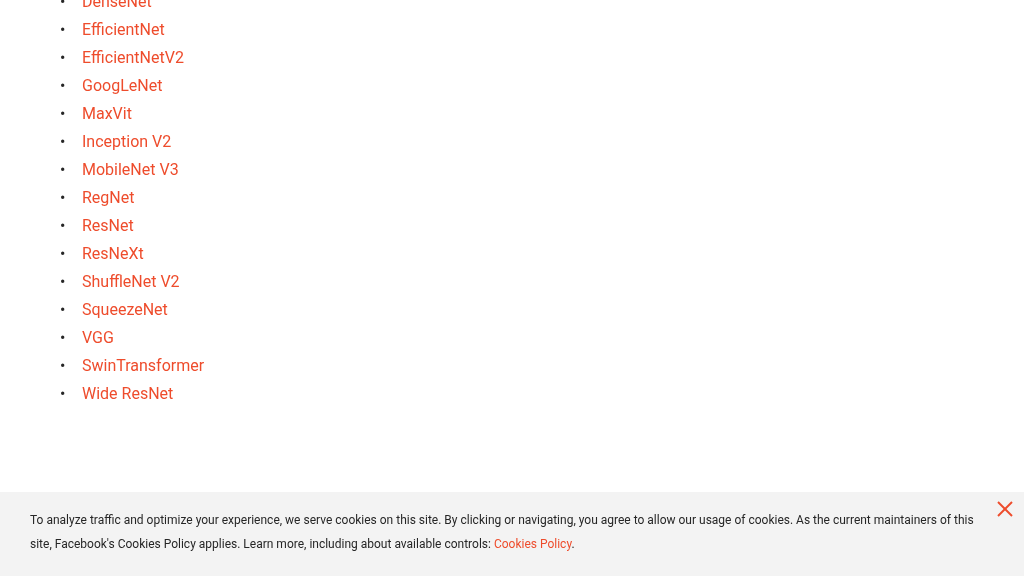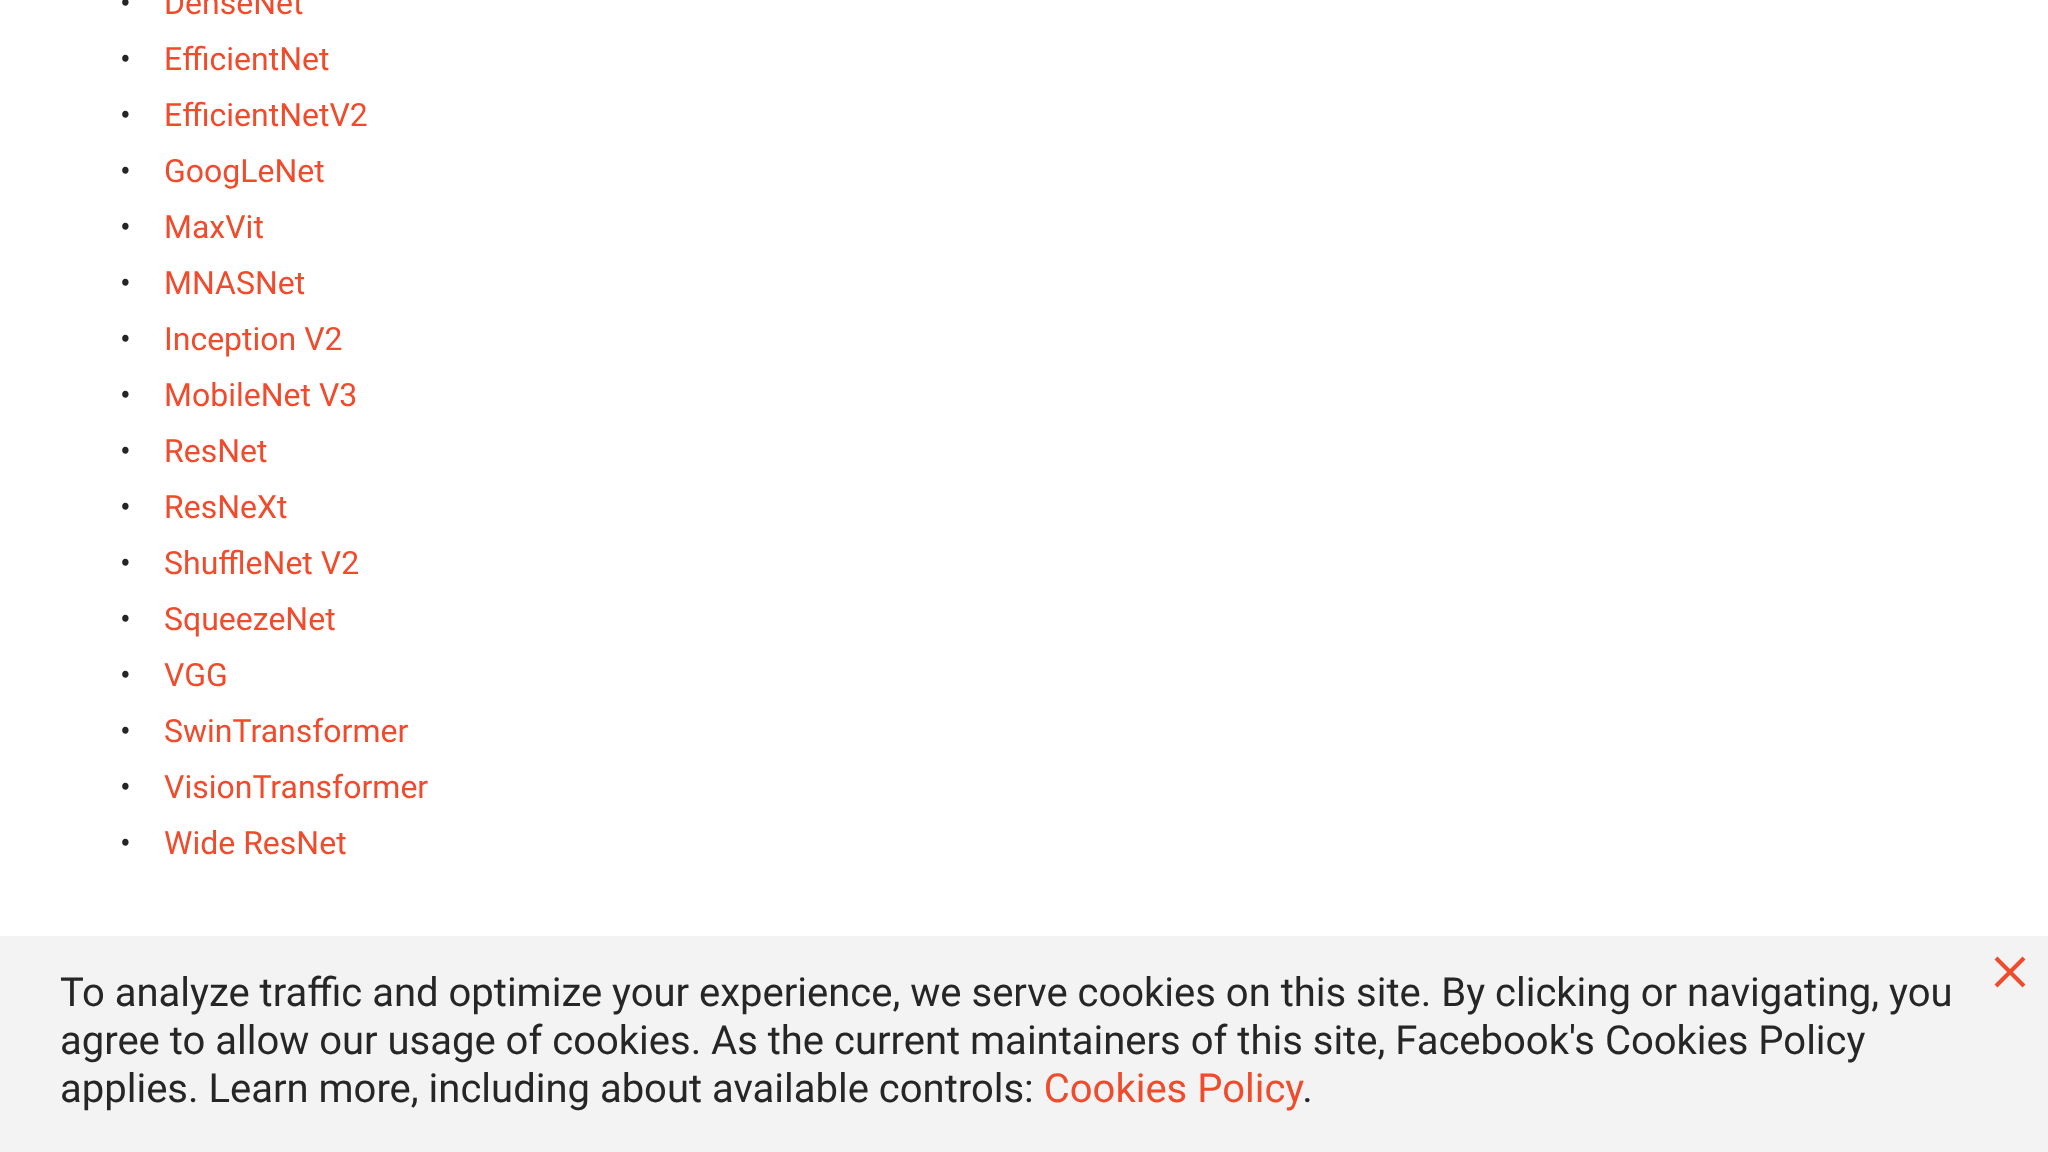--- a/index.html
+++ b/index.html
@@ -43,21 +43,21 @@
     ul.model-list li.cut-top {
       margin-top: -12px;
     }
     .cookie-banner {
       position: absolute;
       bottom: 0;
       left: 0;
       right: 0;
       background: #f3f3f3;
       padding: 16px 30px 20px 30px;
-      font-size: 20px;
+      font-size: 12px;
       line-height: 24px;
       color: #262626;
     }
     .cookie-banner .close-icon {
       position: absolute;
       top: 8px;
       right: 10px;
       cursor: pointer;
       color: #ee4c2c;
     }
@@ -78,30 +78,29 @@
 </head>
 <body>
 
 <div class="content">
   <ul class="model-list">
     <li class="cut-top"><a href="#">DenseNet</a></li>
     <li><a href="#">EfficientNet</a></li>
     <li><a href="#">EfficientNetV2</a></li>
     <li><a href="#">GoogLeNet</a></li>
     <li><a href="#">MaxVit</a></li>
-    <li><a href="#">MNASNet</a></li>
     <li><a href="#">Inception V2</a></li>
     <li><a href="#">MobileNet V3</a></li>
+    <li><a href="#">RegNet</a></li>
     <li><a href="#">ResNet</a></li>
     <li><a href="#">ResNeXt</a></li>
     <li><a href="#">ShuffleNet V2</a></li>
     <li><a href="#">SqueezeNet</a></li>
     <li><a href="#">VGG</a></li>
     <li><a href="#">SwinTransformer</a></li>
-    <li><a href="#">VisionTransformer</a></li>
     <li><a href="#">Wide ResNet</a></li>
   </ul>
 </div>
 
 <div class="cookie-banner">
   <div class="close-icon">
     <svg viewBox="0 0 18 18" fill="none">
       <line x1="2" y1="2" x2="16" y2="16"></line>
       <line x1="16" y1="2" x2="2" y2="16"></line>
     </svg>

